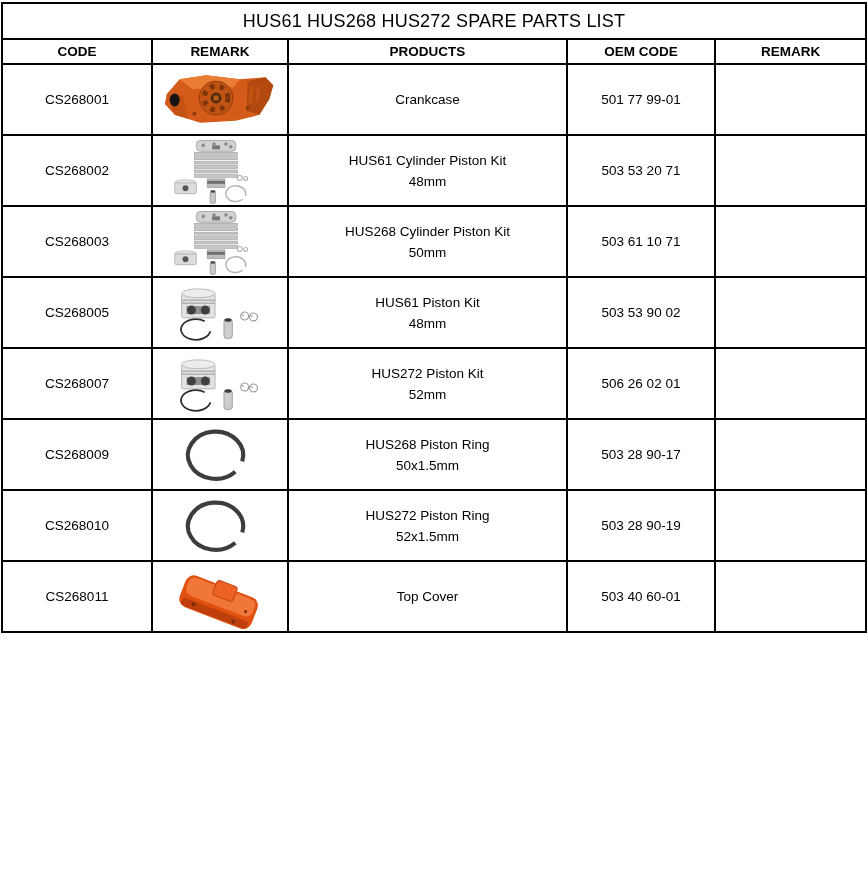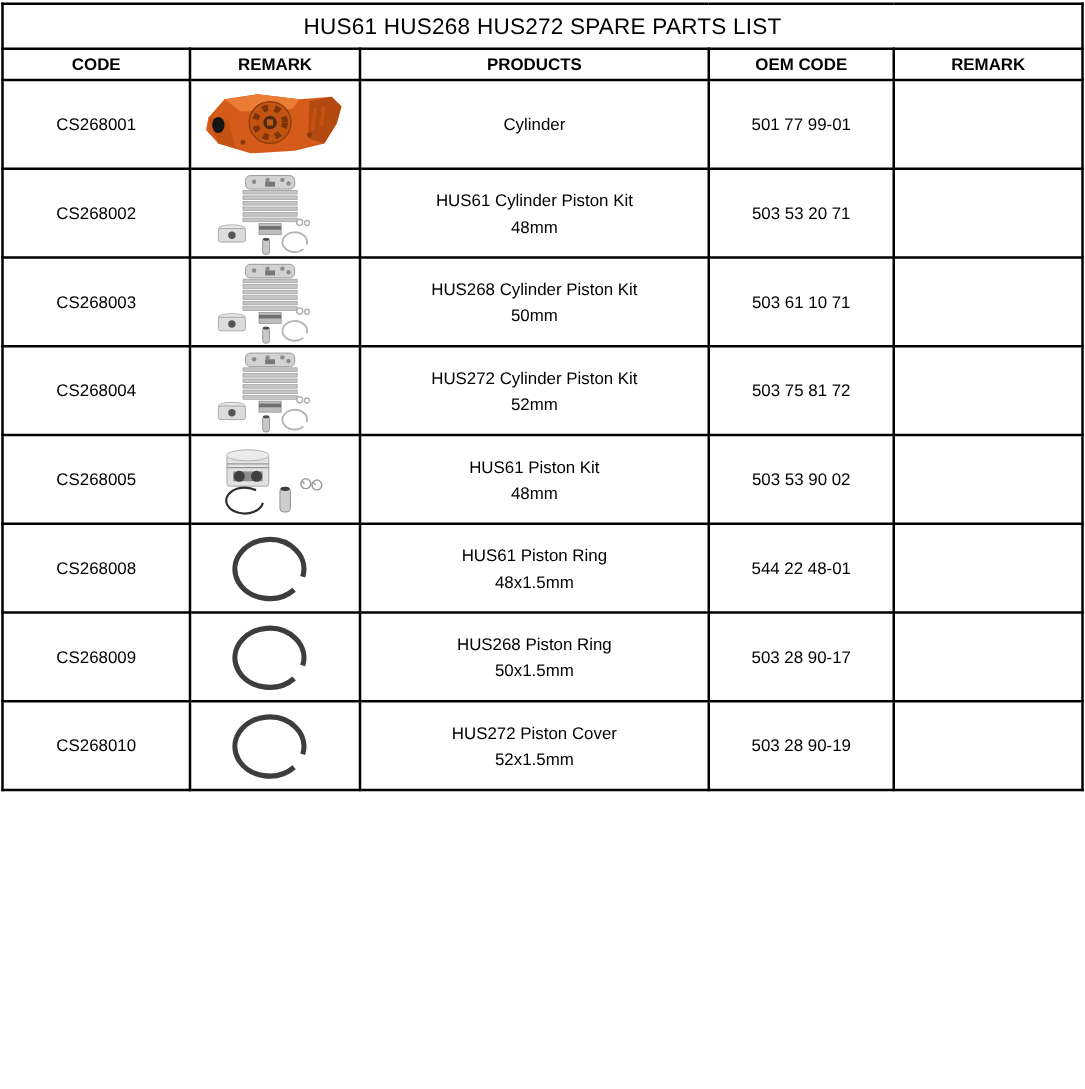--- a/index.html
+++ b/index.html
@@ -152,21 +152,21 @@
   </thead>
   <tbody>
     <tr class="part-row">
       <td class="code-cell">CS268001</td>
       <td class="pic-cell">
         <svg class="pic-svg" viewBox="0 0 136 68">
             <use href="#pic-crankcase" xlink:href="#pic-crankcase"></use>
           </svg>
       </td>
       <td class="prod-cell">
-        <div class="prod-line">Cylinder</div>
+        <div class="prod-line">Crankcase</div>
         <div class="prod-line"></div>
       </td>
       <td class="oem-cell">501 77 99-01</td>
       <td class="remark-cell"></td>
     </tr>
     <tr class="part-row">
       <td class="code-cell">CS268002</td>
       <td class="pic-cell">
         <svg class="pic-svg" viewBox="0 0 136 68">
             <use href="#pic-cylinder-piston-kit" xlink:href="#pic-cylinder-piston-kit"></use>
@@ -187,59 +187,45 @@
           </svg>
       </td>
       <td class="prod-cell">
         <div class="prod-line">HUS268 Cylinder Piston Kit</div>
         <div class="prod-line">50mm</div>
       </td>
       <td class="oem-cell">503 61 10 71</td>
       <td class="remark-cell"></td>
     </tr>
     <tr class="part-row">
-      <td class="code-cell">CS268004</td>
-      <td class="pic-cell">
-        <svg class="pic-svg" viewBox="0 0 136 68">
-            <use href="#pic-cylinder-piston-kit" xlink:href="#pic-cylinder-piston-kit"></use>
-          </svg>
-      </td>
-      <td class="prod-cell">
-        <div class="prod-line">HUS272 Cylinder Piston Kit</div>
-        <div class="prod-line">52mm</div>
-      </td>
-      <td class="oem-cell">503 75 81 72</td>
-      <td class="remark-cell"></td>
-    </tr>
-    <tr class="part-row">
       <td class="code-cell">CS268005</td>
       <td class="pic-cell">
         <svg class="pic-svg" viewBox="0 0 136 68">
             <use href="#pic-piston-kit" xlink:href="#pic-piston-kit"></use>
           </svg>
       </td>
       <td class="prod-cell">
         <div class="prod-line">HUS61 Piston Kit</div>
         <div class="prod-line">48mm</div>
       </td>
       <td class="oem-cell">503 53 90 02</td>
       <td class="remark-cell"></td>
     </tr>
     <tr class="part-row">
-      <td class="code-cell">CS268008</td>
-      <td class="pic-cell">
-        <svg class="pic-svg" viewBox="0 0 136 68">
-            <use href="#pic-piston-ring" xlink:href="#pic-piston-ring"></use>
-          </svg>
-      </td>
-      <td class="prod-cell">
-        <div class="prod-line">HUS61 Piston Ring</div>
-        <div class="prod-line">48x1.5mm</div>
-      </td>
-      <td class="oem-cell">544 22 48-01</td>
+      <td class="code-cell">CS268007</td>
+      <td class="pic-cell">
+        <svg class="pic-svg" viewBox="0 0 136 68">
+            <use href="#pic-piston-kit" xlink:href="#pic-piston-kit"></use>
+          </svg>
+      </td>
+      <td class="prod-cell">
+        <div class="prod-line">HUS272 Piston Kit</div>
+        <div class="prod-line">52mm</div>
+      </td>
+      <td class="oem-cell">506 26 02 01</td>
       <td class="remark-cell"></td>
     </tr>
     <tr class="part-row">
       <td class="code-cell">CS268009</td>
       <td class="pic-cell">
         <svg class="pic-svg" viewBox="0 0 136 68">
             <use href="#pic-piston-ring" xlink:href="#pic-piston-ring"></use>
           </svg>
       </td>
       <td class="prod-cell">
@@ -250,20 +236,34 @@
       <td class="remark-cell"></td>
     </tr>
     <tr class="part-row">
       <td class="code-cell">CS268010</td>
       <td class="pic-cell">
         <svg class="pic-svg" viewBox="0 0 136 68">
             <use href="#pic-piston-ring" xlink:href="#pic-piston-ring"></use>
           </svg>
       </td>
       <td class="prod-cell">
-        <div class="prod-line">HUS272 Piston Cover</div>
+        <div class="prod-line">HUS272 Piston Ring</div>
         <div class="prod-line">52x1.5mm</div>
       </td>
       <td class="oem-cell">503 28 90-19</td>
+      <td class="remark-cell"></td>
+    </tr>
+    <tr class="part-row">
+      <td class="code-cell">CS268011</td>
+      <td class="pic-cell">
+        <svg class="pic-svg" viewBox="0 0 136 68">
+            <use href="#pic-top-cover" xlink:href="#pic-top-cover"></use>
+          </svg>
+      </td>
+      <td class="prod-cell">
+        <div class="prod-line">Top Cover</div>
+        <div class="prod-line"></div>
+      </td>
+      <td class="oem-cell">503 40 60-01</td>
       <td class="remark-cell"></td>
     </tr>
   </tbody>
 </table>
 
 </body></html>

